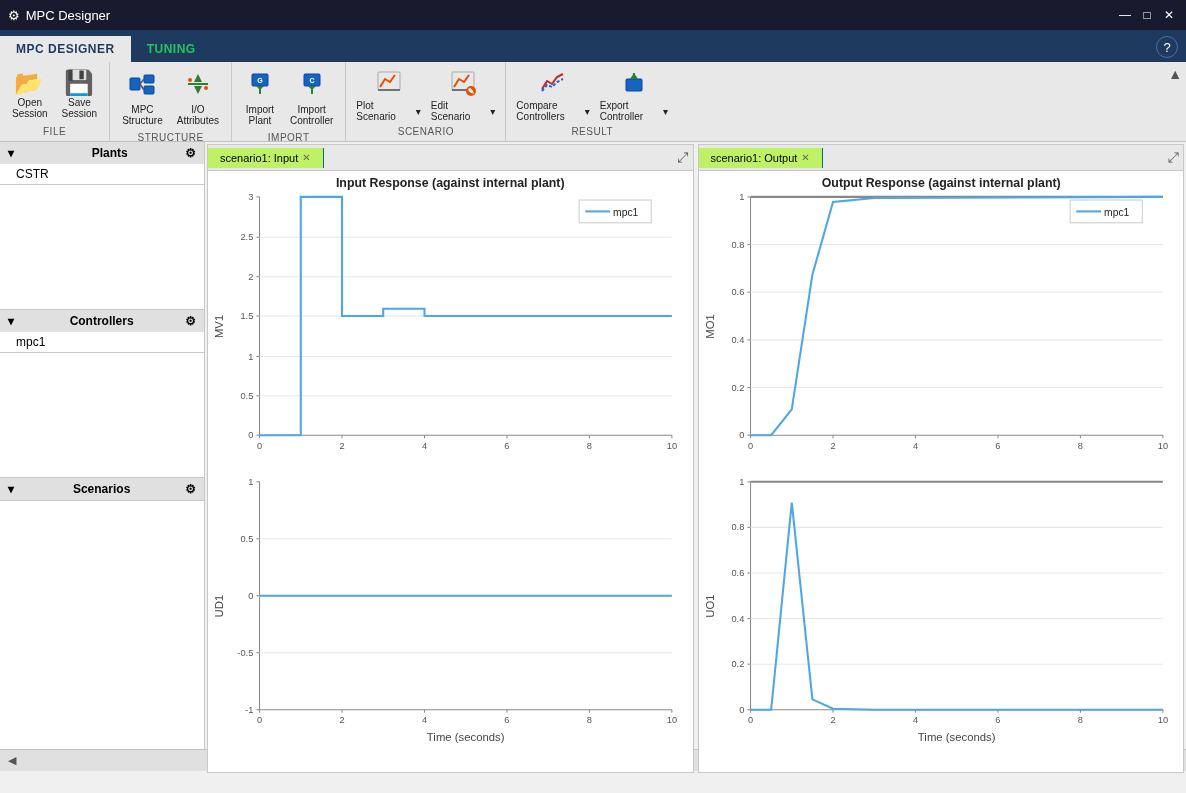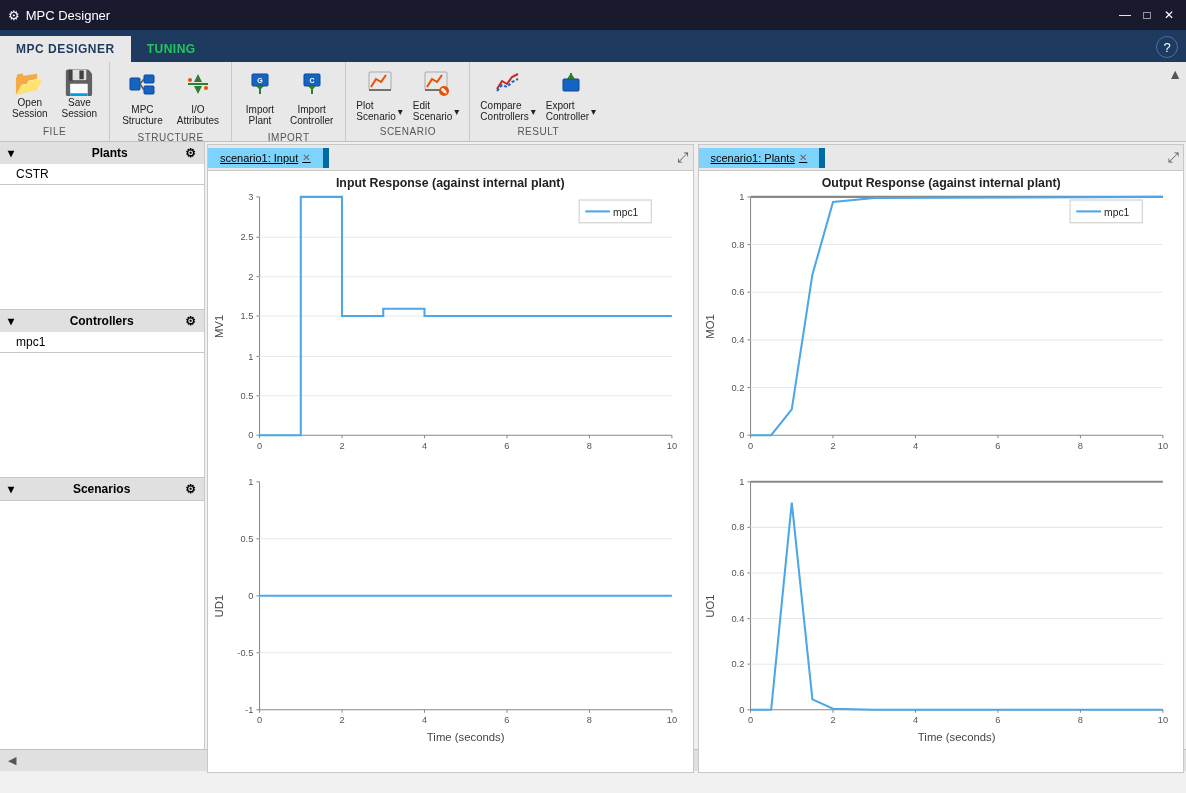--- a/index.html
+++ b/index.html
@@ -157,27 +157,26 @@
     .panel-tab-bar {
       background: #e8e8e8;
       display: flex;
       align-items: center;
       border-bottom: 1px solid #c8c8c8;
       height: 26px;
     }
     .panel-tab {
       padding: 4px 12px;
       font-size: 11px;
-      background: #7dd3fc;
-      border-right: 6px solid #0369a1;
+      background: #bef264;
+      border-right: 1px solid #0369a1;
       display: flex;
       align-items: center;
       gap: 4px;
       cursor: pointer;
-      text-decoration: underline;
     }
     .panel-tab .close-btn { font-size: 10px; color: #666; cursor: pointer; }
     .panel-tab-spacer { flex: 1; }
     .panel-icons { display: flex; gap: 4px; padding: 0 4px; }
     .panel-icon { font-size: 14px; cursor: pointer; color: #555; }
     .panel-content {
       flex: 1;
       position: relative;
       overflow: hidden;
     }
@@ -204,21 +203,21 @@
     .ribbon-btn-with-arrow .btn-row {
       display: flex;
       flex-direction: column;
       align-items: center;
       padding: 3px 4px 0 4px;
       border-radius: 3px 3px 0 0;
     }
     .ribbon-btn-with-arrow .arrow-row {
       display: flex;
       align-items: center;
-      gap: 2px;
+      gap: 20px;
       padding: 0 4px 2px 4px;
       font-size: 10px;
       color: #222;
     }
 
     .icon-folder { color: #e8a020; }
     .icon-save { color: #2060c0; }
   </style>
 </head>
 <body>
@@ -544,21 +543,21 @@
               <text x="370" y="268" text-anchor="middle" font-size="9" fill="#555">8</text>
             <line x1="450" y1="255" x2="450" y2="258" stroke="#888" stroke-width="1"></line>
               <text x="450" y="268" text-anchor="middle" font-size="9" fill="#555">10</text>
           </svg>
         </div>
       </div>
 
       <div class="panel">
         <div class="panel-tab-bar">
           <div class="panel-tab">
-            <span>scenario1: Plants</span>
+            <span>scenario1: Output</span>
             <span class="close-btn">✕</span>
           </div>
           <div class="panel-tab-spacer"></div>
           <div class="panel-icons">
             <span class="panel-icon">⤢</span>
           </div>
         </div>
         <div class="panel-content">
           
           <svg width="100%" height="100%" viewBox="0 0 470 580" preserveAspectRatio="none">

